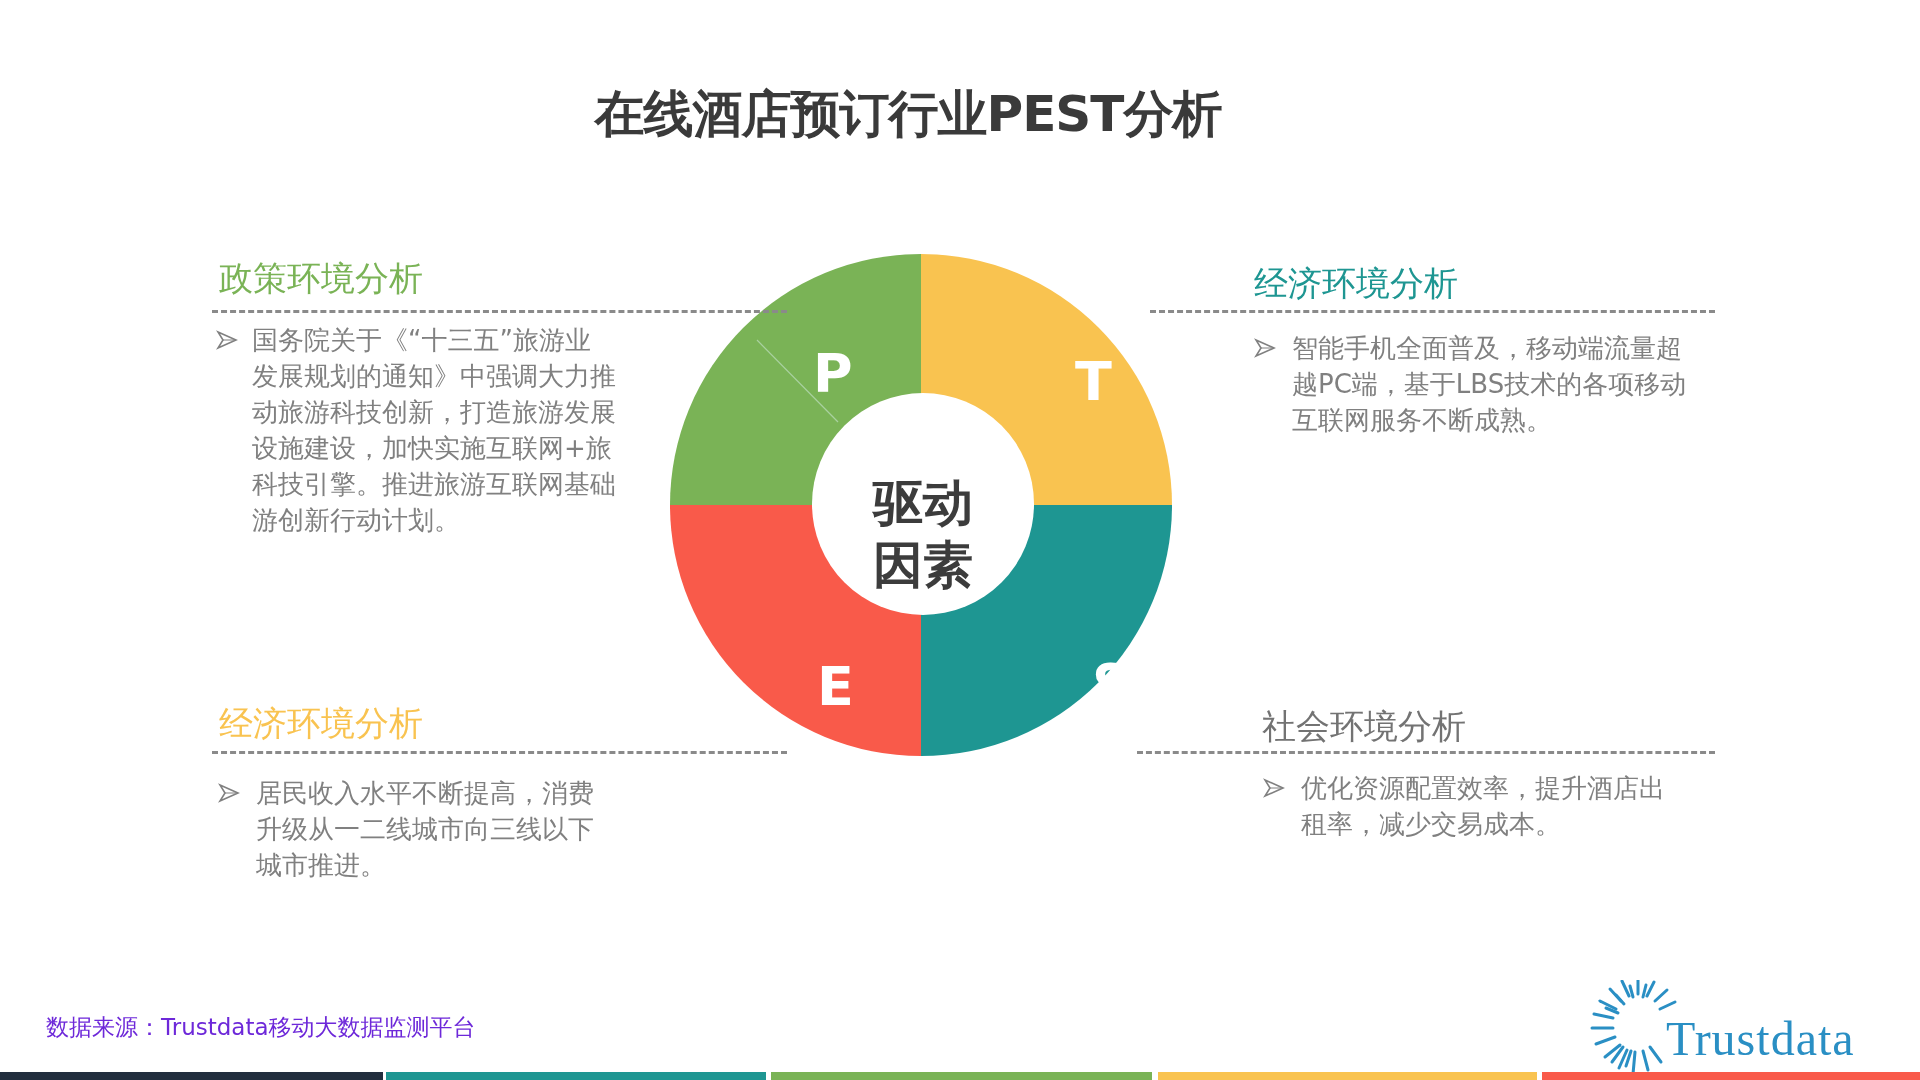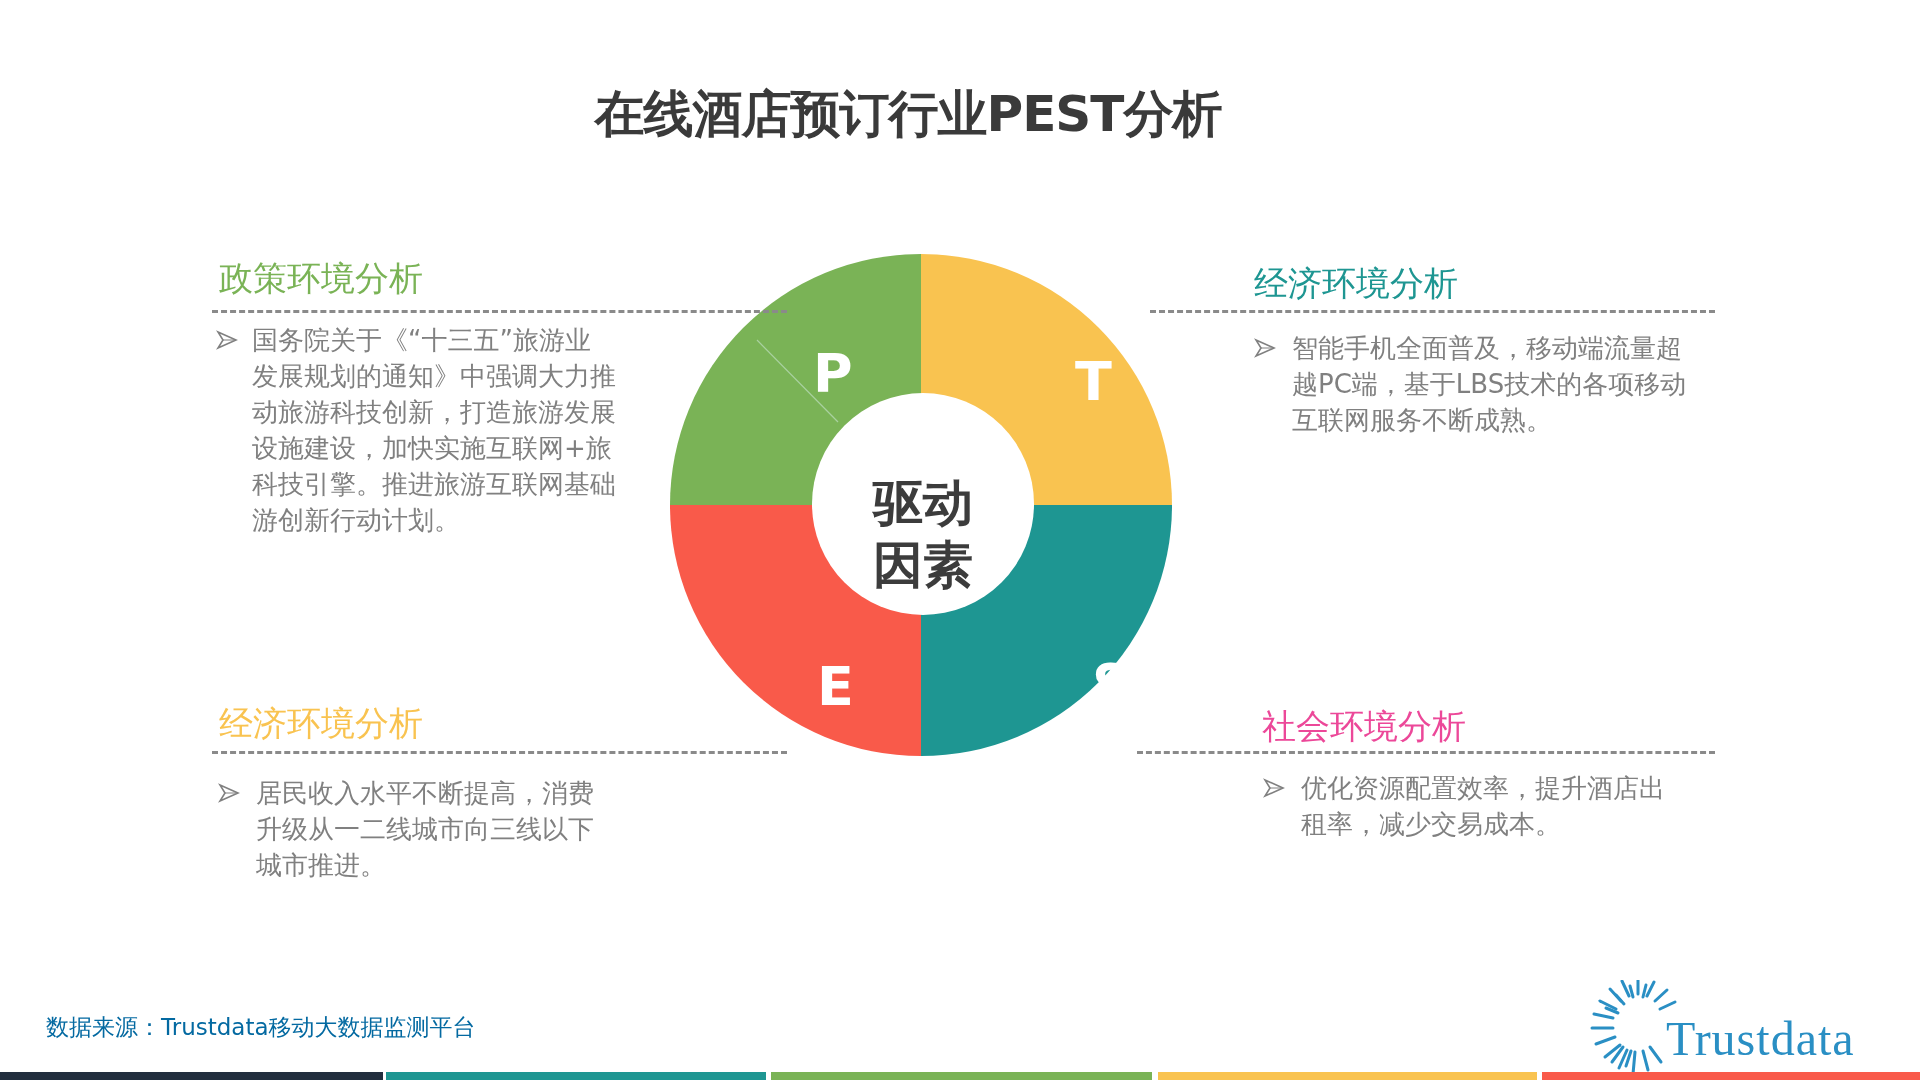--- a/index.html
+++ b/index.html
@@ -9,21 +9,21 @@
   .page-title { left:0; width:1816px; top:84px; text-align:center; font-size:50px; font-weight:bold;
                 color:#3a3a3a; letter-spacing:-1px; line-height:60px; }
   .sec-heading { font-size:34px; font-weight:normal; line-height:46px; letter-spacing:0px; white-space:nowrap; }
   .dash { height:0; border-top:3px dashed #8a8a8a; }
   .bullet { font-size:26px; color:#808080; line-height:36px; }
   .bullet .arrow { position:absolute; left:0; top:0; width:22px; height:36px; }
   .bullet .txt { position:absolute; left:36px; top:0; }
   .diagram { left:670px; top:254px; width:502px; height:502px; }
   .letter { font-size:54px; font-weight:bold; color:#ffffff; line-height:60px; }
   .center-text { font-size:50px; font-weight:bold; color:#3c3c3c; line-height:62px; text-align:center; width:160px; }
-  .source { left:46px; top:1012px; font-size:23px; color:#0369a1; line-height:30px; white-space:nowrap; }
+  .source { left:46px; top:1012px; font-size:23px; color:#6d28d9; line-height:30px; white-space:nowrap; }
   .bar { top:1072px; height:8px; }
   .logo-text { font-size:48px; color:#2a8fc4; line-height:50px; letter-spacing:1px; }
 </style>
 </head>
 <body>
 
 <div class="abs page-title">在线酒店预订行业PEST分析</div>
 
 <div class="abs diagram">
   <svg width="502" height="502" viewBox="0 0 502 502">
@@ -88,21 +88,21 @@
         <path d="M7 18 L20 18" stroke="#808080" stroke-width="1"></path>
       </svg>
     <div class="txt" style="position:relative; left:38px; width:400px;">
       <div>居民收入水平不断提高，消费</div>
       <div>升级从一二线城市向三线以下</div>
       <div>城市推进。</div>
     </div>
   </div>
 </div>
 
-<div class="abs sec-heading" style="left:1262px; top:703px; color:#ec4899;">社会环境分析</div>
+<div class="abs sec-heading" style="left:1262px; top:703px; color:#737373;">社会环境分析</div>
 <div class="abs dash" style="left:1137px; top:751px; width:578px;"></div>
 <div class="abs" style="left:1263px; top:770px; width:460px;">
   <div class="bullet" style="position:relative;">
     <svg class="arrow" viewBox="0 0 22 36">
         <path d="M2 10 L20 18 L2 26 L7 18 Z" fill="none" stroke="#808080" stroke-width="1.6"></path>
         <path d="M7 18 L20 18" stroke="#808080" stroke-width="1"></path>
       </svg>
     <div class="txt" style="position:relative; left:38px; width:420px;">
       <div>优化资源配置效率，提升酒店出</div>
       <div>租率，减少交易成本。</div>

